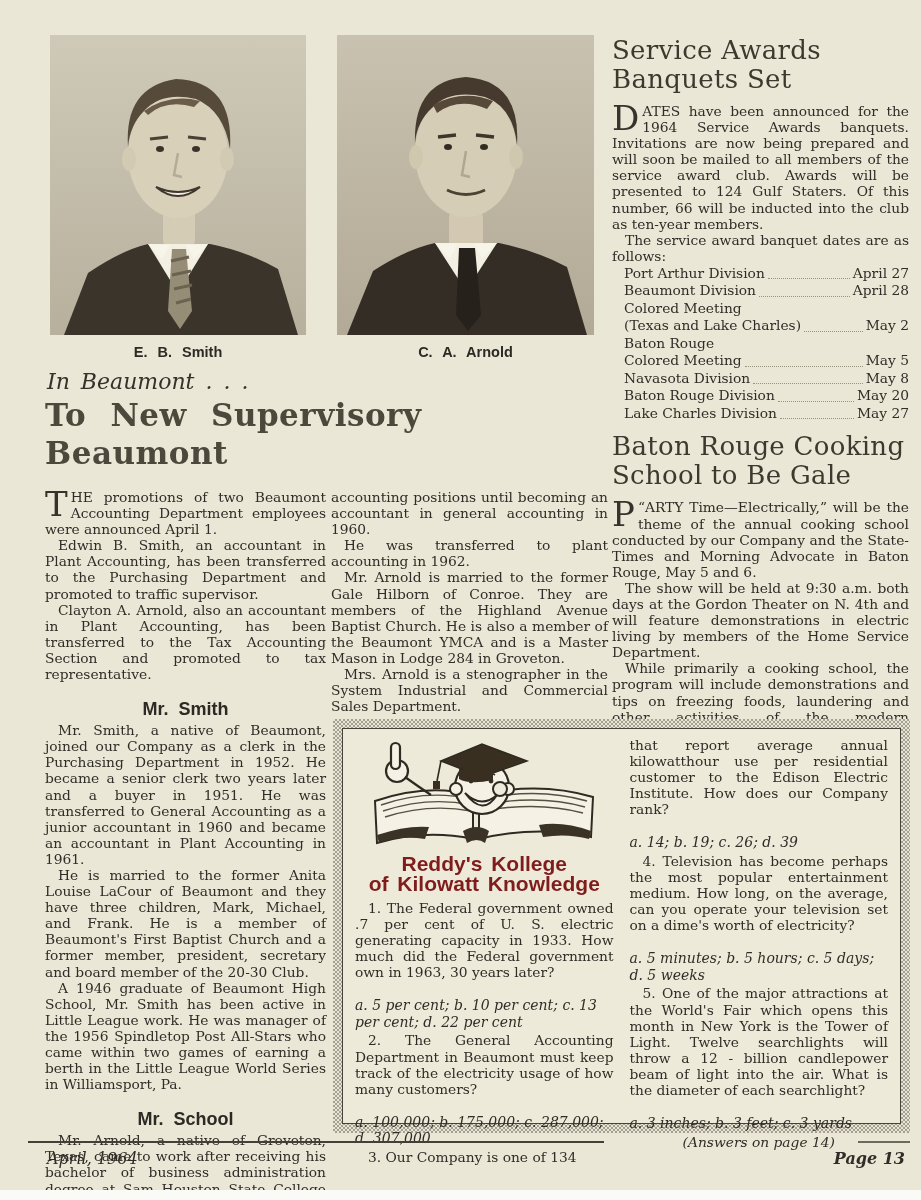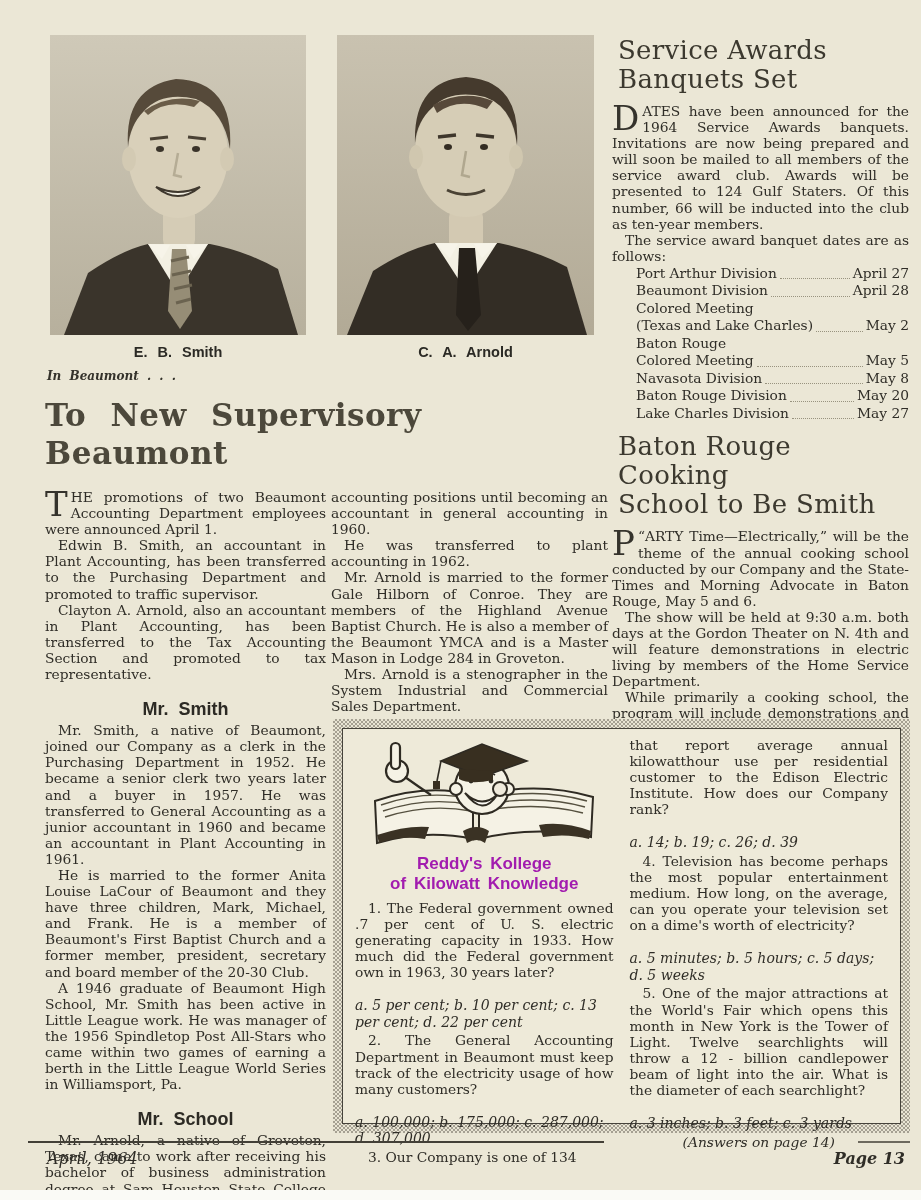--- a/index.html
+++ b/index.html
@@ -9,51 +9,51 @@
   .photo{position:absolute;top:35px;height:300px;overflow:hidden;background:#c4bdac;}
   .photo svg{display:block;}
   #photo1{left:50px;width:256px;}
   #photo2{left:337px;width:257px;}
   .pcap{position:absolute;top:344px;text-align:center;
         font-family:"Liberation Sans",sans-serif;font-weight:bold;font-size:14.5px;
         word-spacing:6px;color:#2b2a25;}
   #cap1{left:50px;width:256px;}
   #cap2{left:337px;width:257px;}
   
-  .kicker{position:absolute;left:47px;top:369px;font-weight:bold;font-style:italic;
-          font-size:12px;color:#34322b;word-spacing:4px;}
+  .kicker{position:absolute;left:47px;top:369px;font-weight:normal;font-style:italic;
+          font-size:22px;color:#34322b;word-spacing:4px;}
   .headline{position:absolute;left:45px;top:396px;width:564px;margin:0;
             font-size:31px;line-height:38px;font-weight:bold;color:#4c483b;letter-spacing:0.5px;}
   .hl2{word-spacing:13px;}
   .col{position:absolute;top:489px;}
   #col1{left:45px;width:281px;}
   #col2{left:331px;width:277px;}
   .txt{font-size:13.8px;line-height:16.1px;text-align:justify;margin:0;color:#2f2d27;}
   .ind{text-indent:13px;}
   .dc{float:left;font-size:34px;line-height:27px;padding:2px 3px 0 0;color:#35332c;}
   .subhead{font-family:"Liberation Sans",sans-serif;font-weight:bold;text-align:center;
            font-size:18px;margin:17px 0 2px;word-spacing:5px;color:#2c2a24;}
   
   .rcol{position:absolute;left:612px;top:36px;width:297px;}
-  .rtitle{font-size:26px;line-height:29px;font-weight:normal;color:#3c392f;margin:0 6px 9px;letter-spacing:0.3px;}
+  .rtitle{font-size:26px;line-height:29px;font-weight:normal;color:#3c392f;margin:0 0 9px;letter-spacing:0.3px;}
   .dates{margin:1px 0 6px 12px;}
-  .drow{display:flex;font-size:13.8px;line-height:17.5px;margin-left:12px;}
+  .drow{display:flex;font-size:13.8px;line-height:17.5px;}
   .lbl{white-space:nowrap;}
   .dots{flex:1;border-bottom:1.6px dotted #98937f;margin:0 3px 3px 3px;min-width:8px;}
   .ddate{white-space:nowrap;}
   #cooking{margin-top:10px;}
   
   .kbox{position:absolute;left:333px;top:719px;width:577px;height:414px;box-sizing:border-box;
         padding:9px;background:repeating-conic-gradient(#a5a092 0% 25%,#e9e5d4 0% 50%) 0 0/4px 4px;}
   .kbox-inner{background:#eeead9;border:1px solid #45423a;height:100%;box-sizing:border-box;
               padding:8px 12px;display:flex;gap:16px;}
   .kcol{flex:1;min-width:0;}
   .mascot{display:block;margin:2px auto 0;}
   .kheading{text-align:center;font-family:"Liberation Sans",sans-serif;font-weight:bold;
-            font-size:17px;line-height:20px;margin:3px 0 6px;color:#a21caf;word-spacing:3px;}
+            font-size:21px;line-height:20px;margin:3px 0 6px;color:#7f1d1d;word-spacing:3px;}
   .ans{font-style:italic;font-size:14px;line-height:16.5px;margin:17px 0 2px;color:#2f2d27;}
   .ansnote{text-align:center;font-style:italic;font-size:13.8px;line-height:16.5px;margin:0;}
   
   .frule{position:absolute;left:28px;top:1141px;width:576px;height:2px;background:#434037;}
   .frule2{position:absolute;left:858px;top:1141px;width:52px;height:2px;background:#6d695e;}
   .fl{position:absolute;left:47px;top:1149px;font-weight:normal;font-style:italic;font-size:16px;color:#2f2d27;}
   .fr{position:absolute;right:16px;top:1149px;font-weight:bold;font-style:italic;font-size:16px;color:#2f2d27;}
   .bedge{position:absolute;left:0;bottom:0;width:100%;height:10px;background:#fafaf6;}
 </style>
 </head>
@@ -128,21 +128,21 @@
   <div class="kicker">In Beaumont . . .</div>
   <h1 class="headline">
     <div class="hl2">To New Supervisory Beaumont</div>
   </h1>
 
   <div class="col" id="col1">
     <p class="txt"><span class="dc">T</span><span>HE promotions of two Beaumont Accounting Department employees were announced April 1.</span></p>
     <p class="txt ind">Edwin B. Smith, an accountant in Plant Accounting, has been transferred to the Purchasing Department and promoted to traffic supervisor.</p>
     <p class="txt ind">Clayton A. Arnold, also an accountant in Plant Accounting, has been transferred to the Tax Accounting Section and promoted to tax representative.</p>
     <h3 class="subhead">Mr. Smith</h3>
-    <p class="txt ind">Mr. Smith, a native of Beaumont, joined our Company as a clerk in the Purchasing Department in 1952. He became a senior clerk two years later and a buyer in 1957. He was transferred to General Accounting as a junior accountant in 1960 and became an accountant in Plant Accounting in 1961.</p>
+    <p class="txt ind">Mr. Smith, a native of Beaumont, joined our Company as a clerk in the Purchasing Department in 1952. He became a senior clerk two years later and a buyer in 1951. He was transferred to General Accounting as a junior accountant in 1960 and became an accountant in Plant Accounting in 1961.</p>
     <p class="txt ind">He is married to the former Anita Louise LaCour of Beaumont and they have three children, Mark, Michael, and Frank. He is a member of Beaumont's First Baptist Church and a former member, president, secretary and board member of the 20-30 Club.</p>
     <p class="txt ind">A 1946 graduate of Beaumont High School, Mr. Smith has been active in Little League work. He was manager of the 1956 Spindletop Post All-Stars who came within two games of earning a berth in the Little League World Series in Williamsport, Pa.</p>
     <h3 class="subhead">Mr. School</h3>
     <p class="txt ind">Mr. Arnold, a native of Groveton, Texas, came to work after receiving his bachelor of business administration degree at Sam Houston State College in 1948. He progressed through various</p>
   </div>
 
   <div class="col" id="col2">
     <p class="txt">accounting positions until becoming an accountant in general accounting in 1960.</p>
     <p class="txt ind">He was transferred to plant accounting in 1962.</p>
     <p class="txt ind">Mr. Arnold is married to the former Gale Hilborn of Conroe. They are members of the Highland Avenue Baptist Church. He is also a member of the Beaumont YMCA and is a Master Mason in Lodge 284 in Groveton.</p>
@@ -197,21 +197,21 @@
         <div class="drow">
             <span class="lbl">Lake Charles Division</span>
             <span class="dots"></span>
             <span class="ddate">May 27</span>
           </div>
       </div>
     </section>
     <section id="cooking">
       <h2 class="rtitle">
         <div>Baton Rouge Cooking</div>
-        <div>School to Be Smith</div>
+        <div>School to Be Gale</div>
       </h2>
       <p class="txt"><span>“</span><span class="dc">P</span><span>ARTY Time—Electrically,” will be the theme of the annual cooking school conducted by our Company and the State-Times and Morning Advocate in Baton Rouge, May 5 and 6.</span></p>
       <p class="txt ind">The show will be held at 9:30 a.m. both days at the Gordon Theater on N. 4th and will feature demonstrations in electric living by members of the Home Service Department.</p>
       <p class="txt ind">While primarily a cooking school, the program will include demonstrations and tips on freezing foods, laundering and other activities of the modern homemaker.</p>
     </section>
   </div>
 
   <div class="kbox">
     <div class="kbox-inner">
       <div class="kcol">

